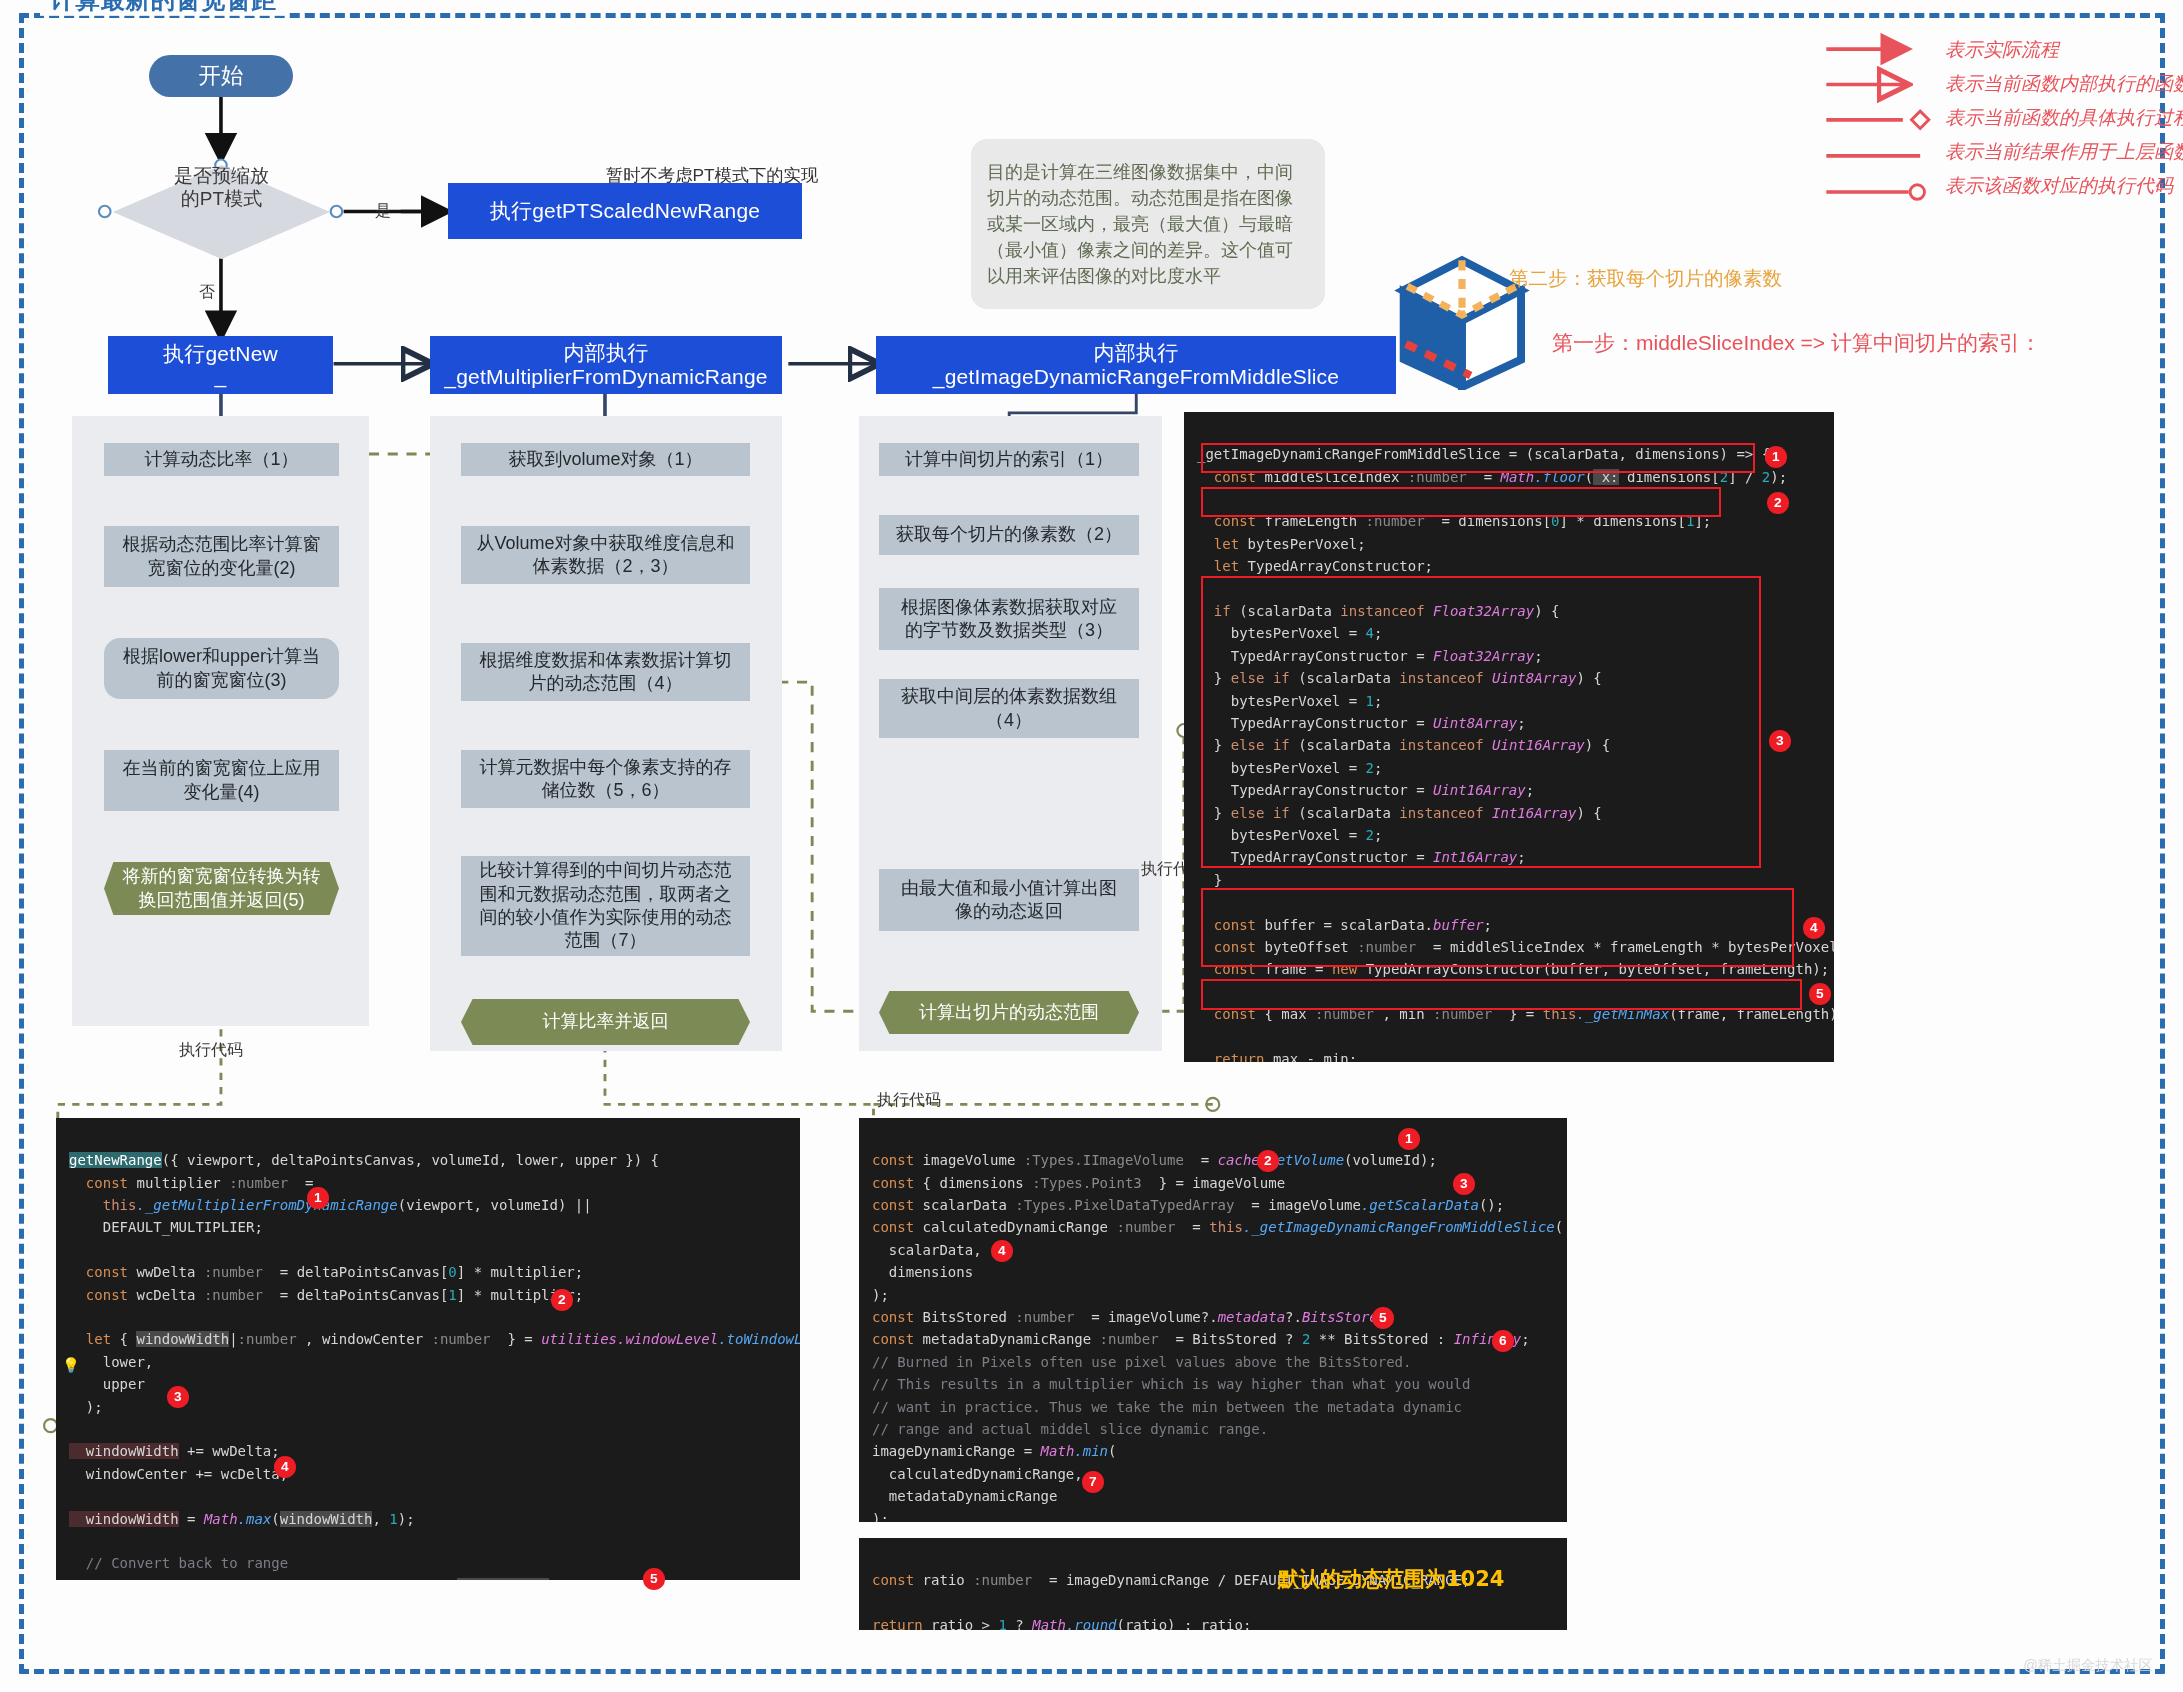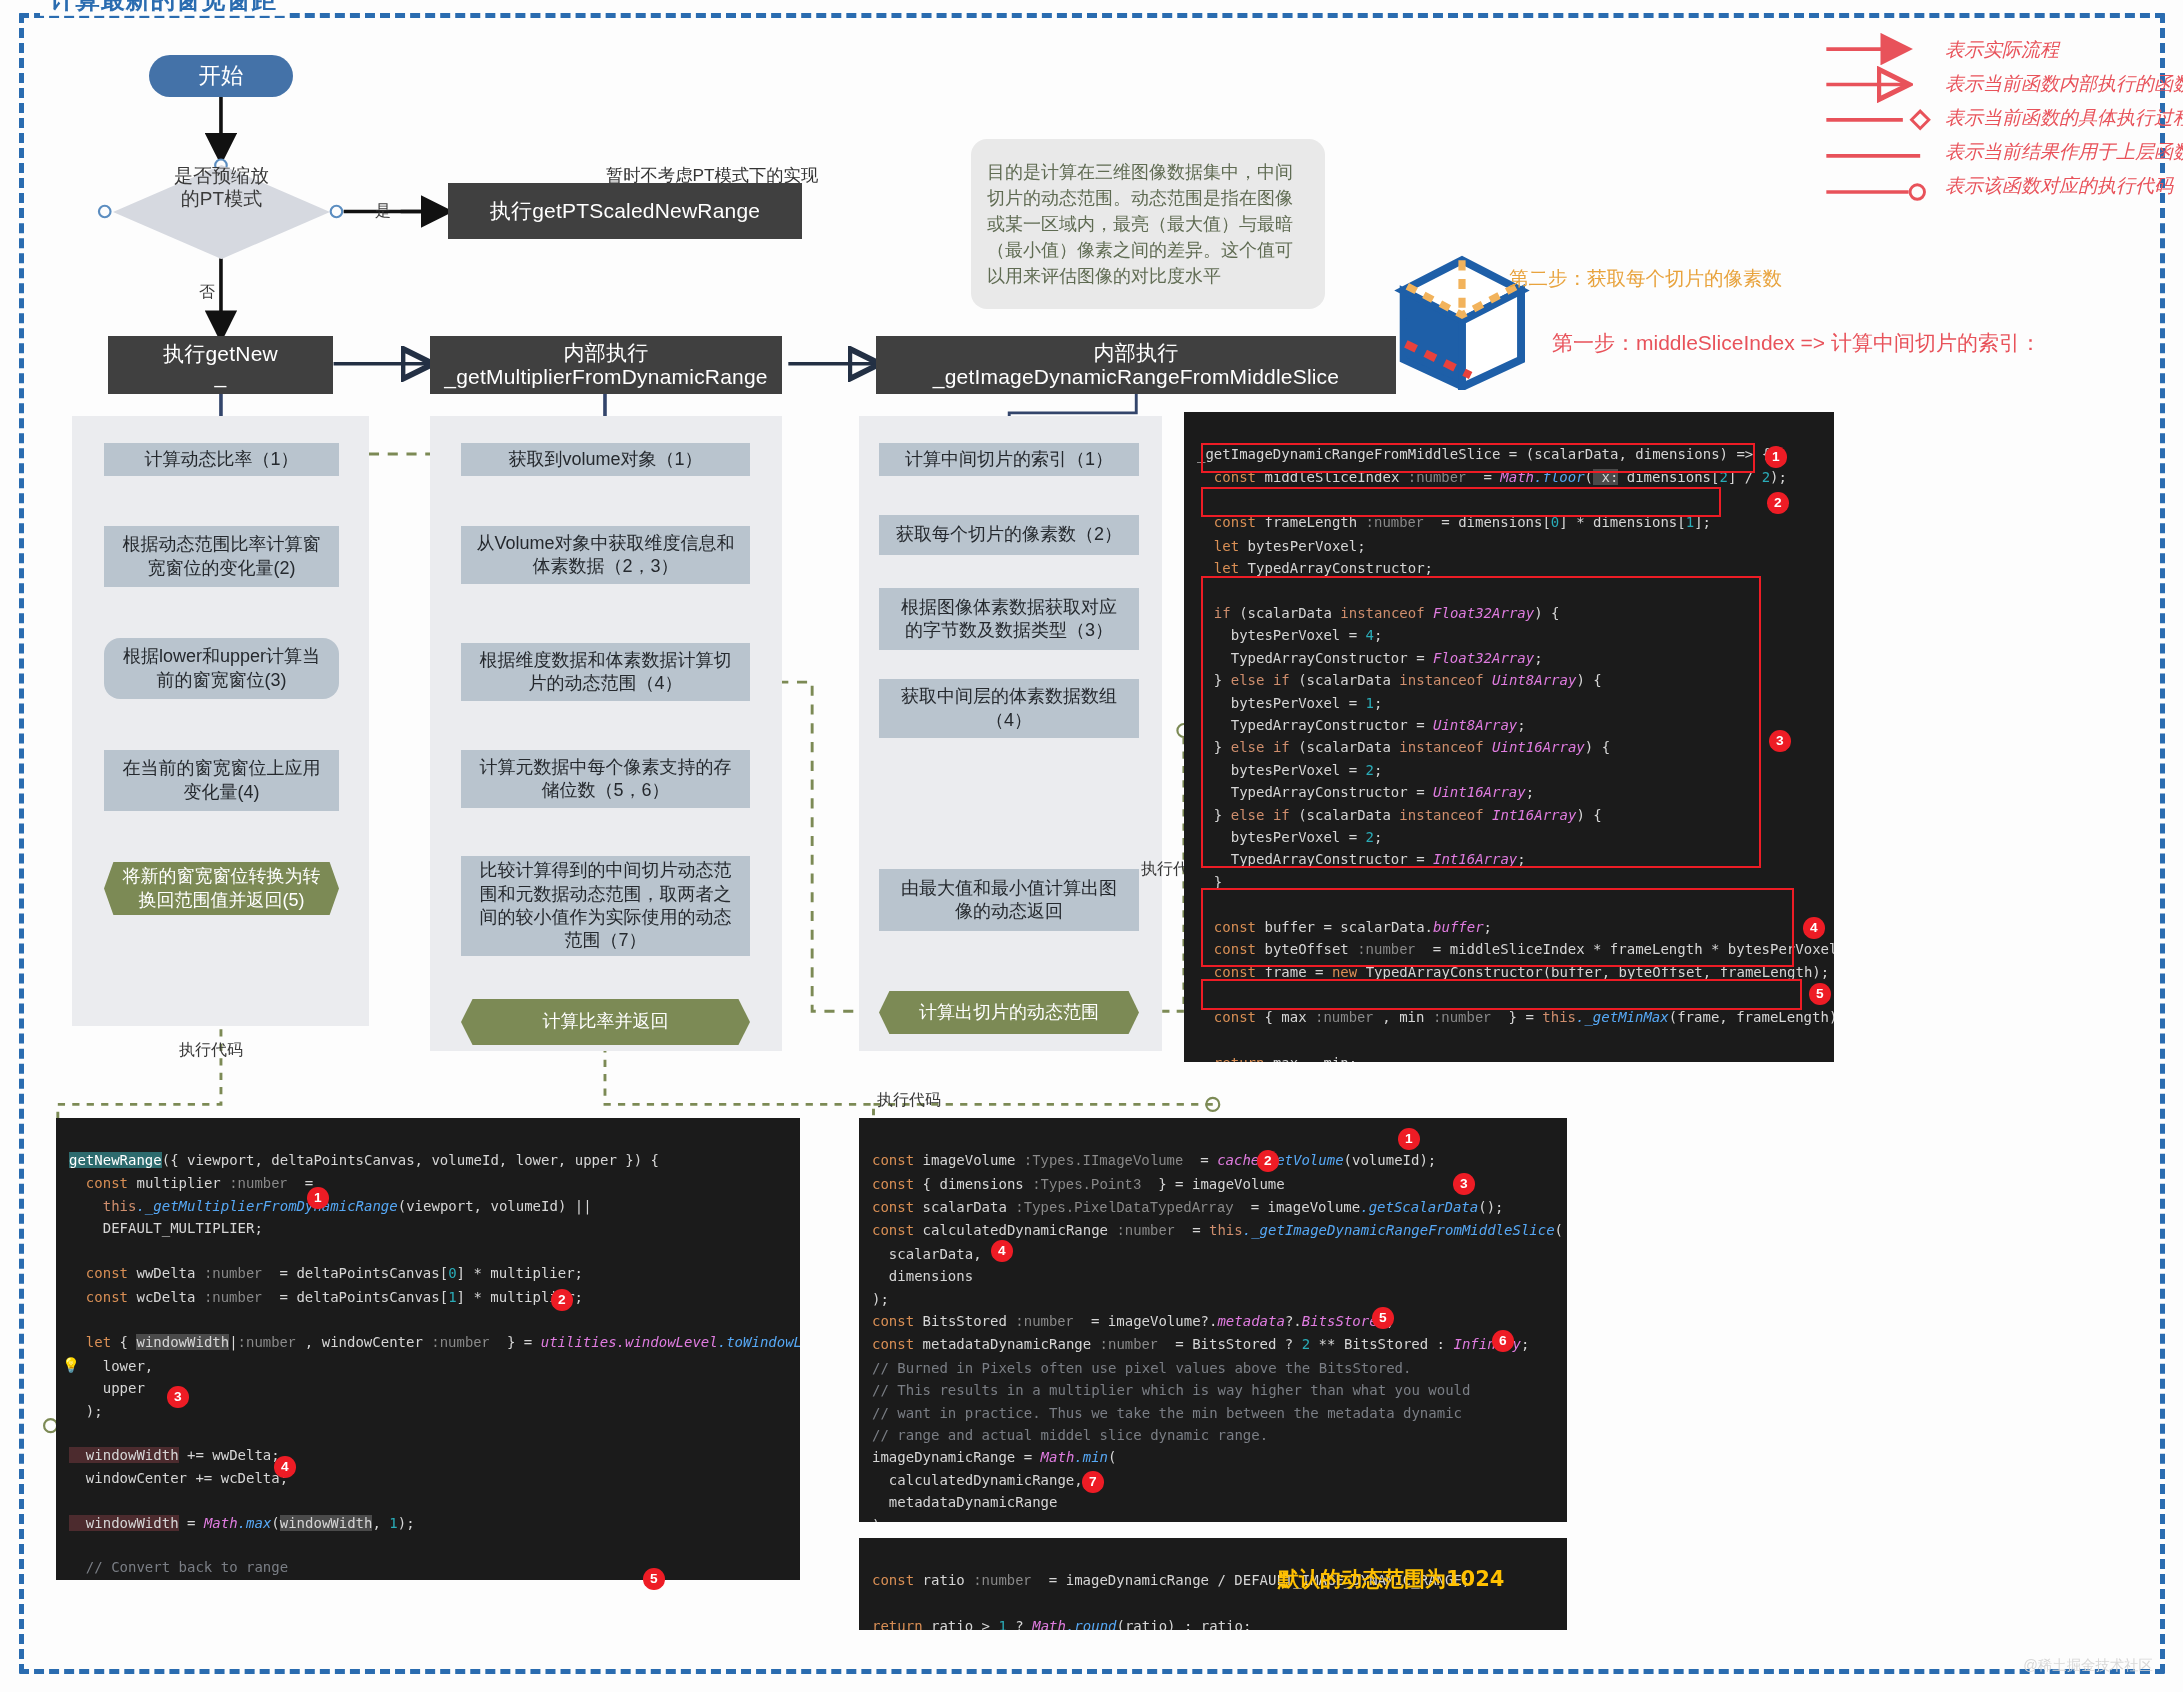--- a/index.html
+++ b/index.html
@@ -47,21 +47,21 @@
     color:#3a3a3a; font-size:19px; line-height:1.2;
   }
   .decision .dshape {
     position:absolute; inset:0;
     background:#d6d9e0;
     clip-path: polygon(50% 0, 100% 50%, 50% 100%, 0 50%);
   }
   .decision .dtxt { position:relative; z-index:2; }
 
   .dark-box {
-    background:#404040; color:#fff; font-size:21px;
+    background:#1d4ed8; color:#fff; font-size:21px;
     letter-spacing:0.2px;
   }
   .group-panel {
     position:absolute; background:#ebecef;
   }
   .step-box {
     position:absolute; background:#b9c4ce; color:#25292e;
     display:flex; align-items:center; justify-content:center;
     text-align:center; font-size:18px; line-height:1.3;
     padding:2.9px 5.8px;
@@ -93,21 +93,21 @@
 
   
   .code-pane {
     position:absolute; background:#1b1b1b;
     font-family:"DejaVu Sans Mono","Liberation Mono",monospace;
     font-size:14px; line-height:22.4px; color:#d6d6d6;
     padding:8.7px 13px; overflow:hidden; white-space:pre;
   }
   .kw   { color:#d98f55; }   
   .kw2  { color:#cf8e6d; }
-  .type { color:#8a8a8a;font-family:Liberation Mono, monospace; }   
+  .type { color:#8a8a8a; }   
   .fn   { color:#56a8f5;font-style:italic; }   
   .cls  { color:#e07ce0; font-style:italic; } 
   .num  { color:#2aacb8; }
   .cmt  { color:#7a7e85; }
   .plain{ color:#d6d6d6; }
   .hl-teal { background:#2d6b6e; color:#ffffff; }
   .hl-gray { background:#4a4a4a; }
   .hl-red  { background:#4c2b2e; }
   .redrect {
     position:absolute; border:2.2px solid #ee1c25; pointer-events:none;

